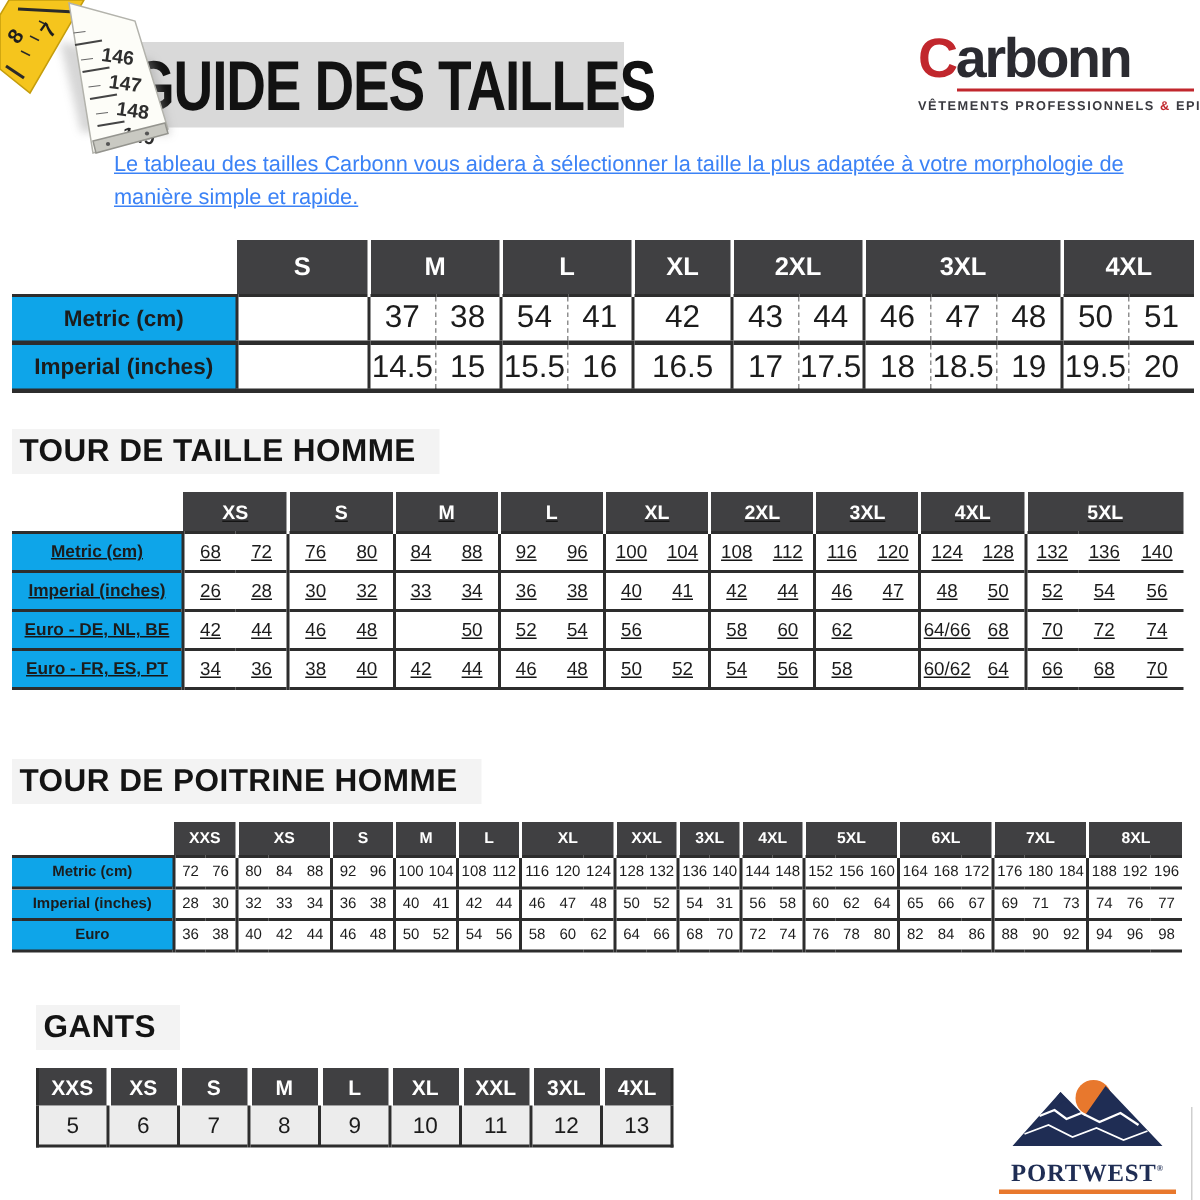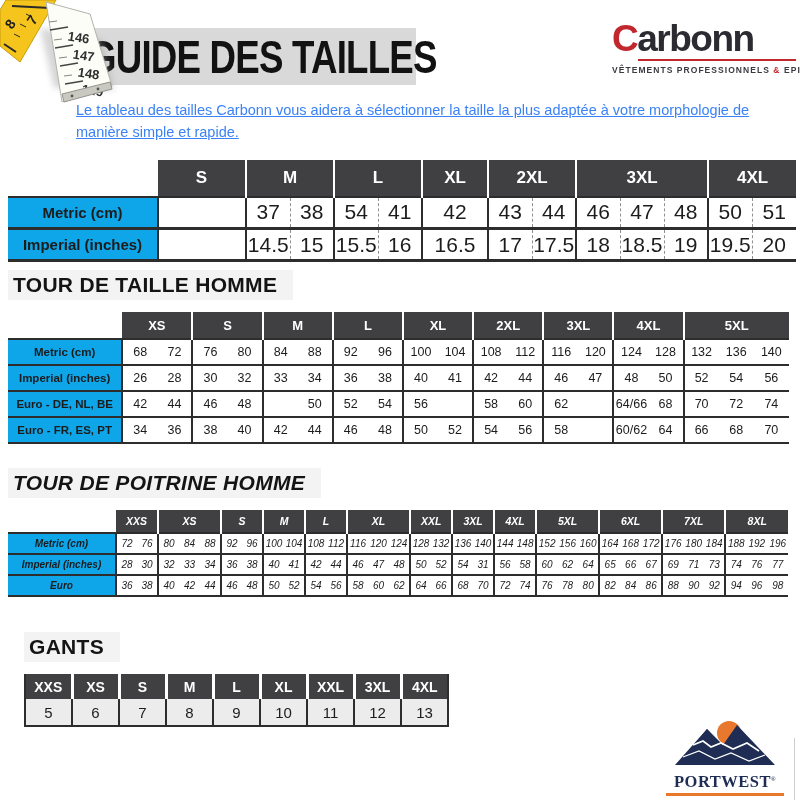--- a/index.html
+++ b/index.html
@@ -26,22 +26,22 @@
   .brand-name .c{color:#c1272d;}
   .brand-rule{height:2px;background:#c1272d;margin:2px 0 4px 26px;width:158px;}
   .brand-tagline{font-size:8.5px;font-weight:bold;letter-spacing:1.05px;color:#3a3a40;white-space:nowrap;}
   .brand-tagline .amp{color:#c1272d;}
 
   .intro{margin:12px 10px 0 76px;width:712px;font-size:14.5px;line-height:1.5;color:#3b82f6;text-decoration:underline;}
 
   
   .size-section{margin-left:8px;}
   .sec-0{margin-top:16px;}
-  .sec-1{margin-top:8px;}
-  .sec-2{margin-top:24px;font-style:italic;}
+  .sec-1{margin-top:24px;text-decoration:underline;}
+  .sec-2{margin-top:46px;}
   .sec-3{margin-top:35px;margin-left:24px;}
   .section-heading{
     display:inline-block;margin:0 0 12px 0;padding:3px 16px 3px 5px;
     background:#f3f3f3;font-size:21px;font-weight:bold;letter-spacing:0.3px;color:#141414;white-space:nowrap;
   }
   .size-table{border-collapse:collapse;table-layout:fixed;background:#fff;}
   .size-table th,.size-table td{padding:0;text-align:center;vertical-align:middle;overflow:hidden;white-space:nowrap;}
   .size-head{background:#404042;color:#fff;font-weight:bold;}
   .size-table th.size-head + th.size-head{border-left:2px solid #fff;}
   .corner{background:#fff;}

